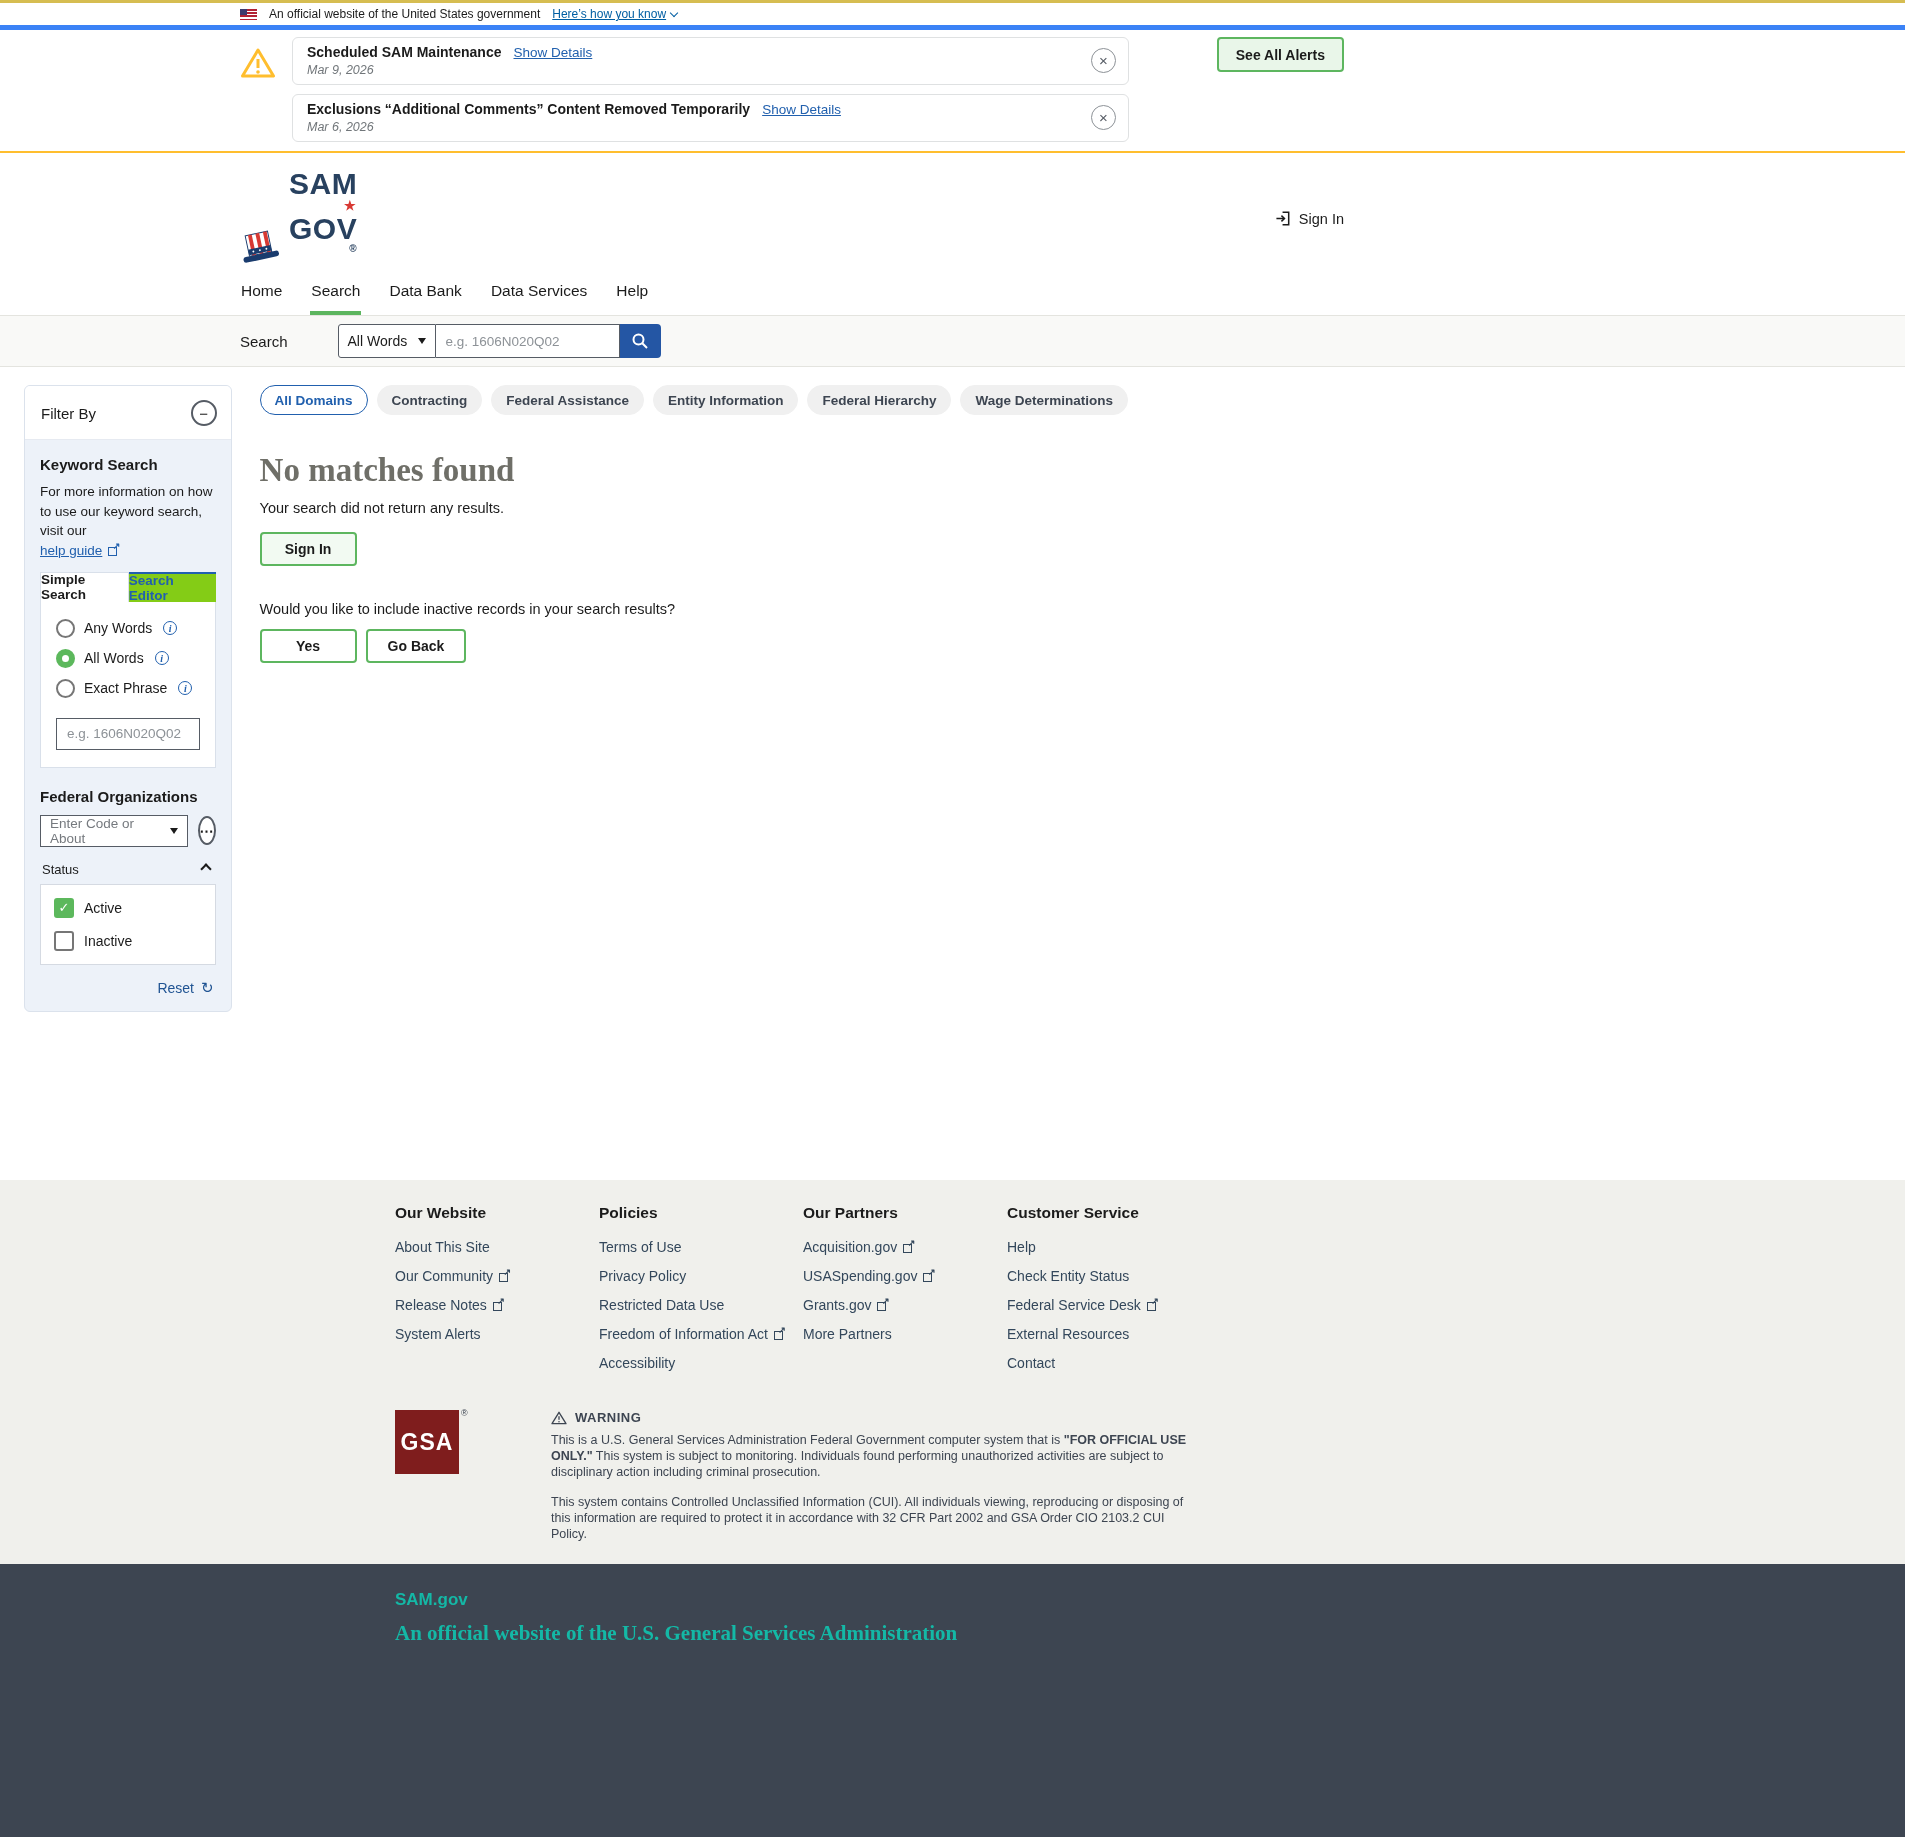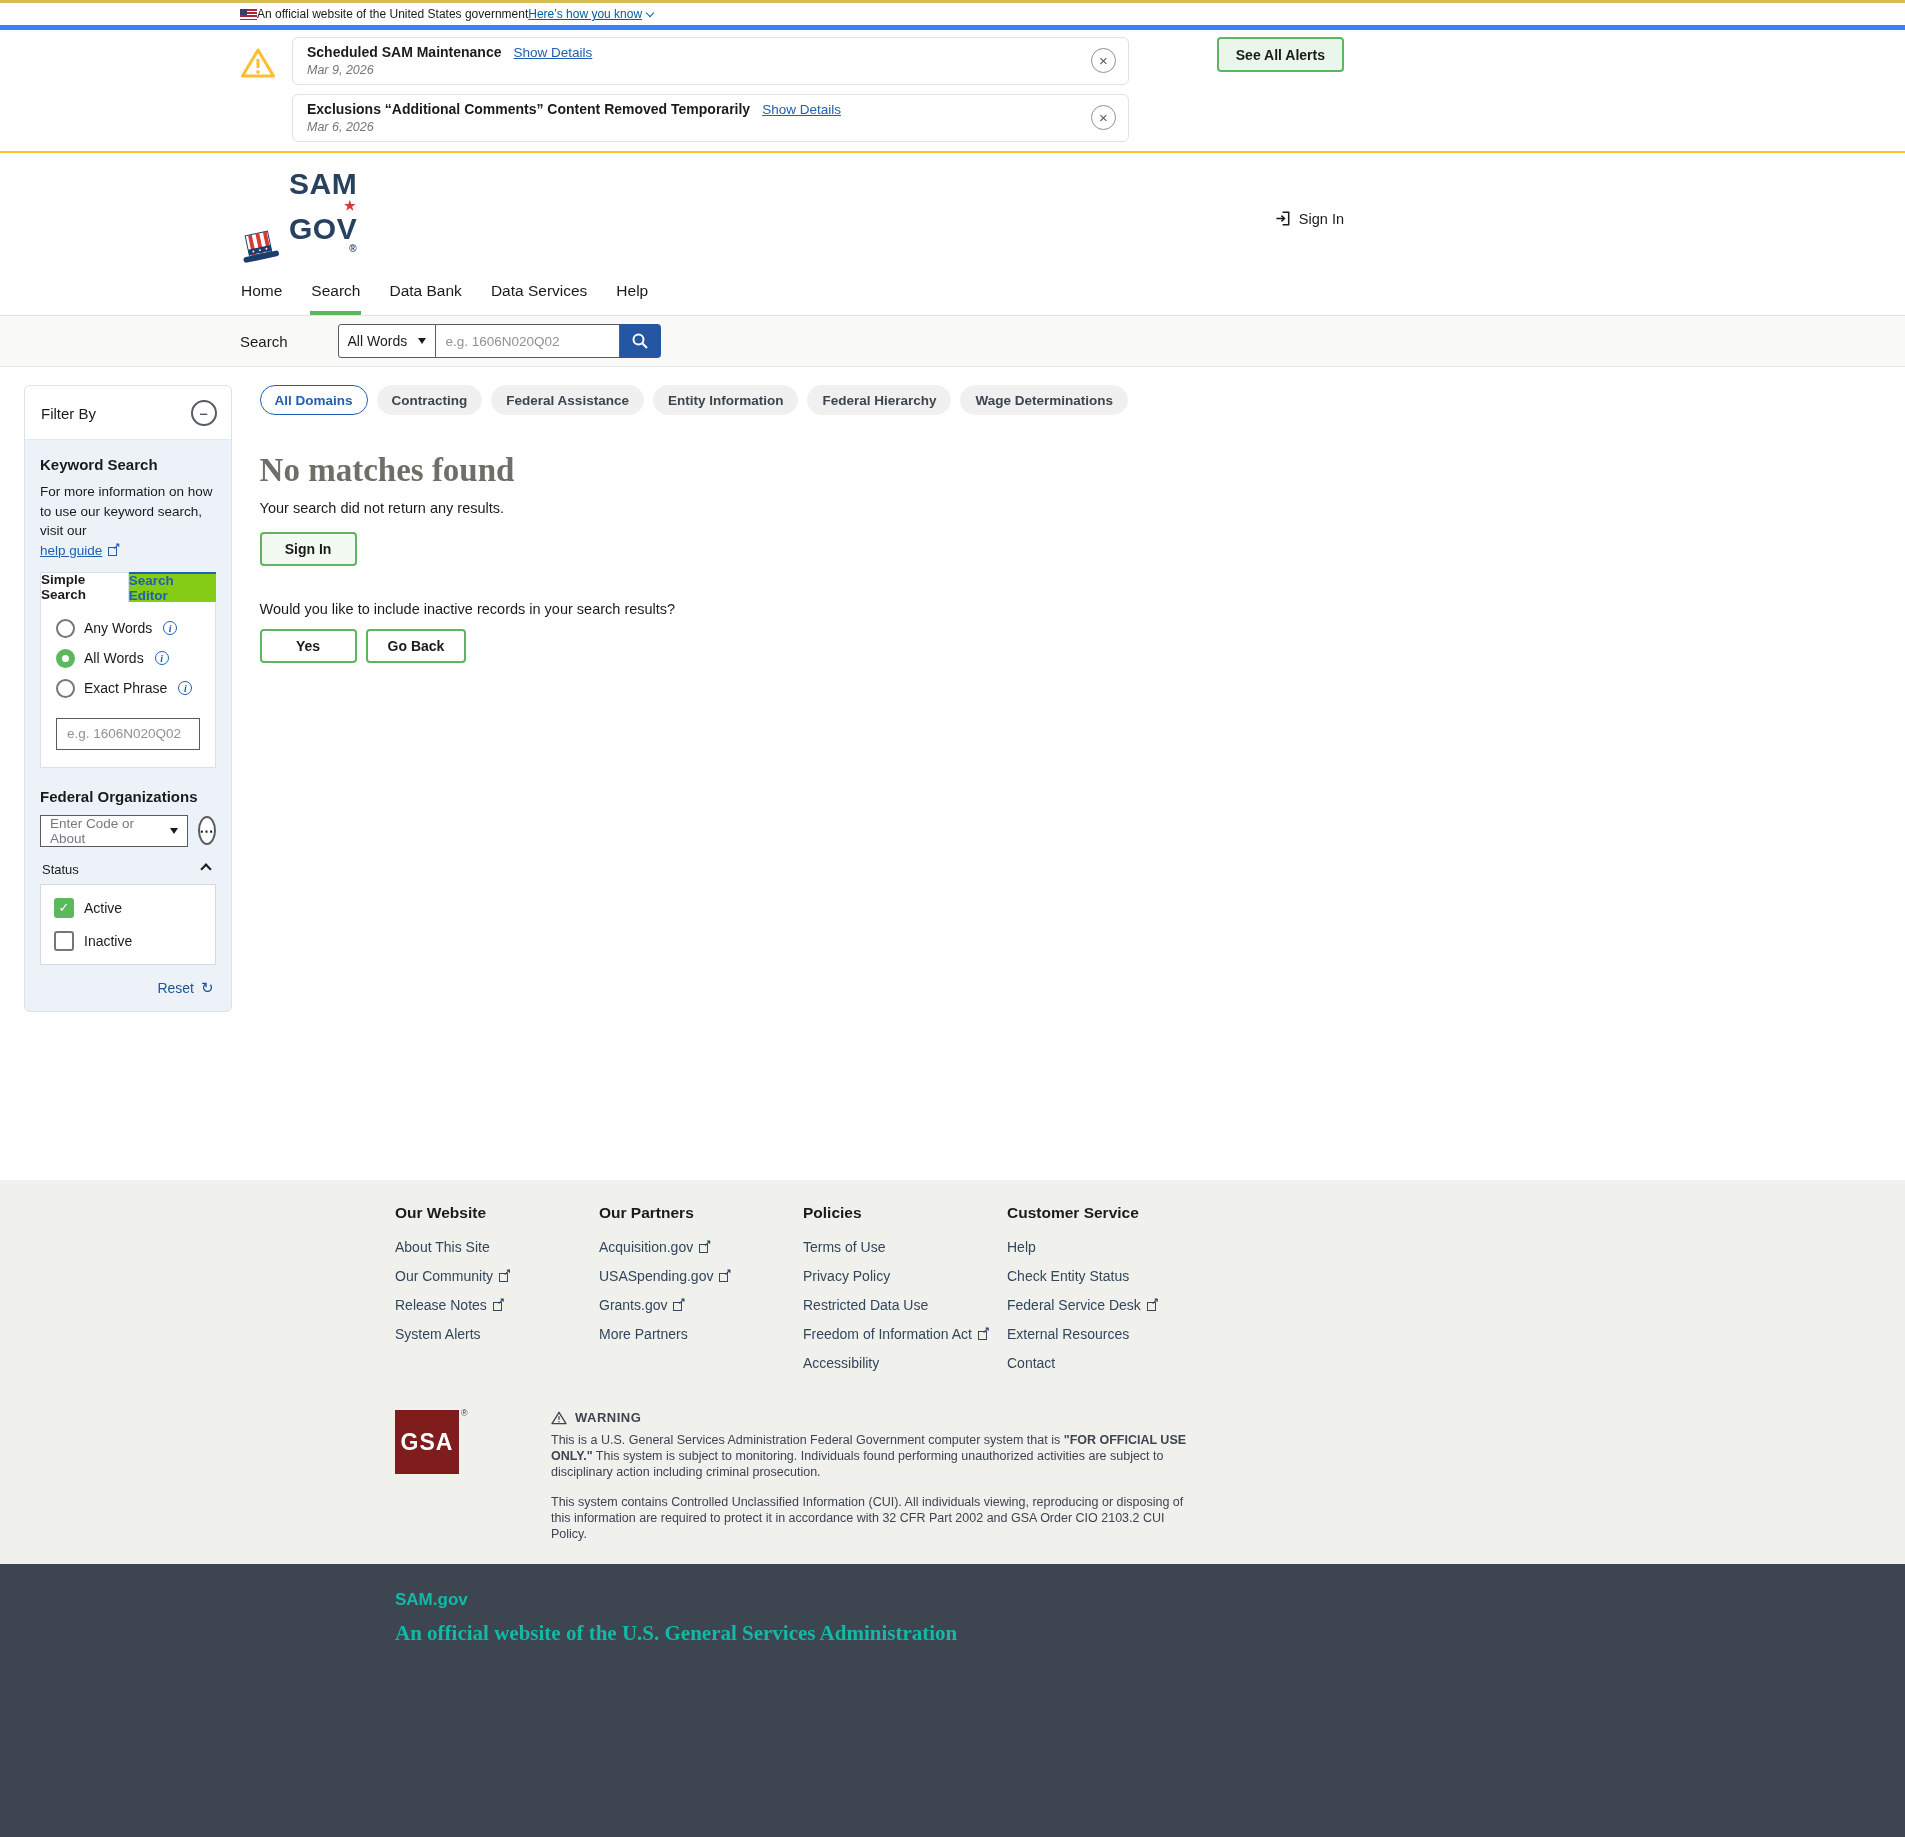--- a/index.html
+++ b/index.html
@@ -8,21 +8,21 @@
     width:1905px; height:1837px;
     font-family:"Liberation Sans", sans-serif;
     color:#1b1b1b; background:#ffffff;
     display:flex; flex-direction:column;
   }
   .inner { margin-left:240px; width:1104px; }
 
   
   .top-accent { height:3px; background:#d6bd51; }
   .gov-banner { height:22px; display:flex; align-items:center; background:#ffffff; }
-  .gov-banner .inner { display:flex; align-items:center; gap:0; font-size:12px; }
+  .gov-banner .inner { display:flex; align-items:center; gap:12px; font-size:12px; }
   .flag { width:17px; height:11px; position:relative; flex:0 0 auto;
     background:repeating-linear-gradient(#b22234 0 1.6px, #ffffff 1.6px 3.2px); }
   .flag::after { content:''; position:absolute; left:0; top:0; width:7px; height:6px; background:#3c3b6e; }
   .banner-link { color:#005ea2; text-decoration:underline; cursor:pointer; display:inline-flex; align-items:center; gap:5px; }
   .chev { width:6px; height:6px; border-right:1.5px solid #005ea2; border-bottom:1.5px solid #005ea2; transform:rotate(45deg); margin-top:-3px; }
 
   
   .alerts { border-top:5px solid #3b82f6; border-bottom:2px solid #ffbe2e; padding:7px 0 9px; background:#fff; }
   .alerts .inner { display:flex; align-items:flex-start; }
   .alert-tri-wrap { width:52px; padding-top:10px; flex:0 0 auto; }
@@ -366,54 +366,54 @@
         </div>
       <div class="flink">
           <span>Release Notes</span>
           <span class="ext-icon"></span>
         </div>
       <div class="flink">
           <span>System Alerts</span>
         </div>
     </div>
     <div class="fcol">
+      <div class="fcol-title">Policies</div>
+      <div class="flink">
+          <span>Terms of Use</span>
+        </div>
+      <div class="flink">
+          <span>Privacy Policy</span>
+        </div>
+      <div class="flink">
+          <span>Restricted Data Use</span>
+        </div>
+      <div class="flink">
+          <span>Freedom of Information Act</span>
+          <span class="ext-icon"></span>
+        </div>
+      <div class="flink">
+          <span>Accessibility</span>
+        </div>
+    </div>
+    <div class="fcol">
       <div class="fcol-title">Our Partners</div>
       <div class="flink">
           <span>Acquisition.gov</span>
           <span class="ext-icon"></span>
         </div>
       <div class="flink">
           <span>USASpending.gov</span>
           <span class="ext-icon"></span>
         </div>
       <div class="flink">
           <span>Grants.gov</span>
           <span class="ext-icon"></span>
         </div>
       <div class="flink">
           <span>More Partners</span>
-        </div>
-    </div>
-    <div class="fcol">
-      <div class="fcol-title">Policies</div>
-      <div class="flink">
-          <span>Terms of Use</span>
-        </div>
-      <div class="flink">
-          <span>Privacy Policy</span>
-        </div>
-      <div class="flink">
-          <span>Restricted Data Use</span>
-        </div>
-      <div class="flink">
-          <span>Freedom of Information Act</span>
-          <span class="ext-icon"></span>
-        </div>
-      <div class="flink">
-          <span>Accessibility</span>
         </div>
     </div>
     <div class="fcol">
       <div class="fcol-title">Customer Service</div>
       <div class="flink">
           <span>Help</span>
         </div>
       <div class="flink">
           <span>Check Entity Status</span>
         </div>

